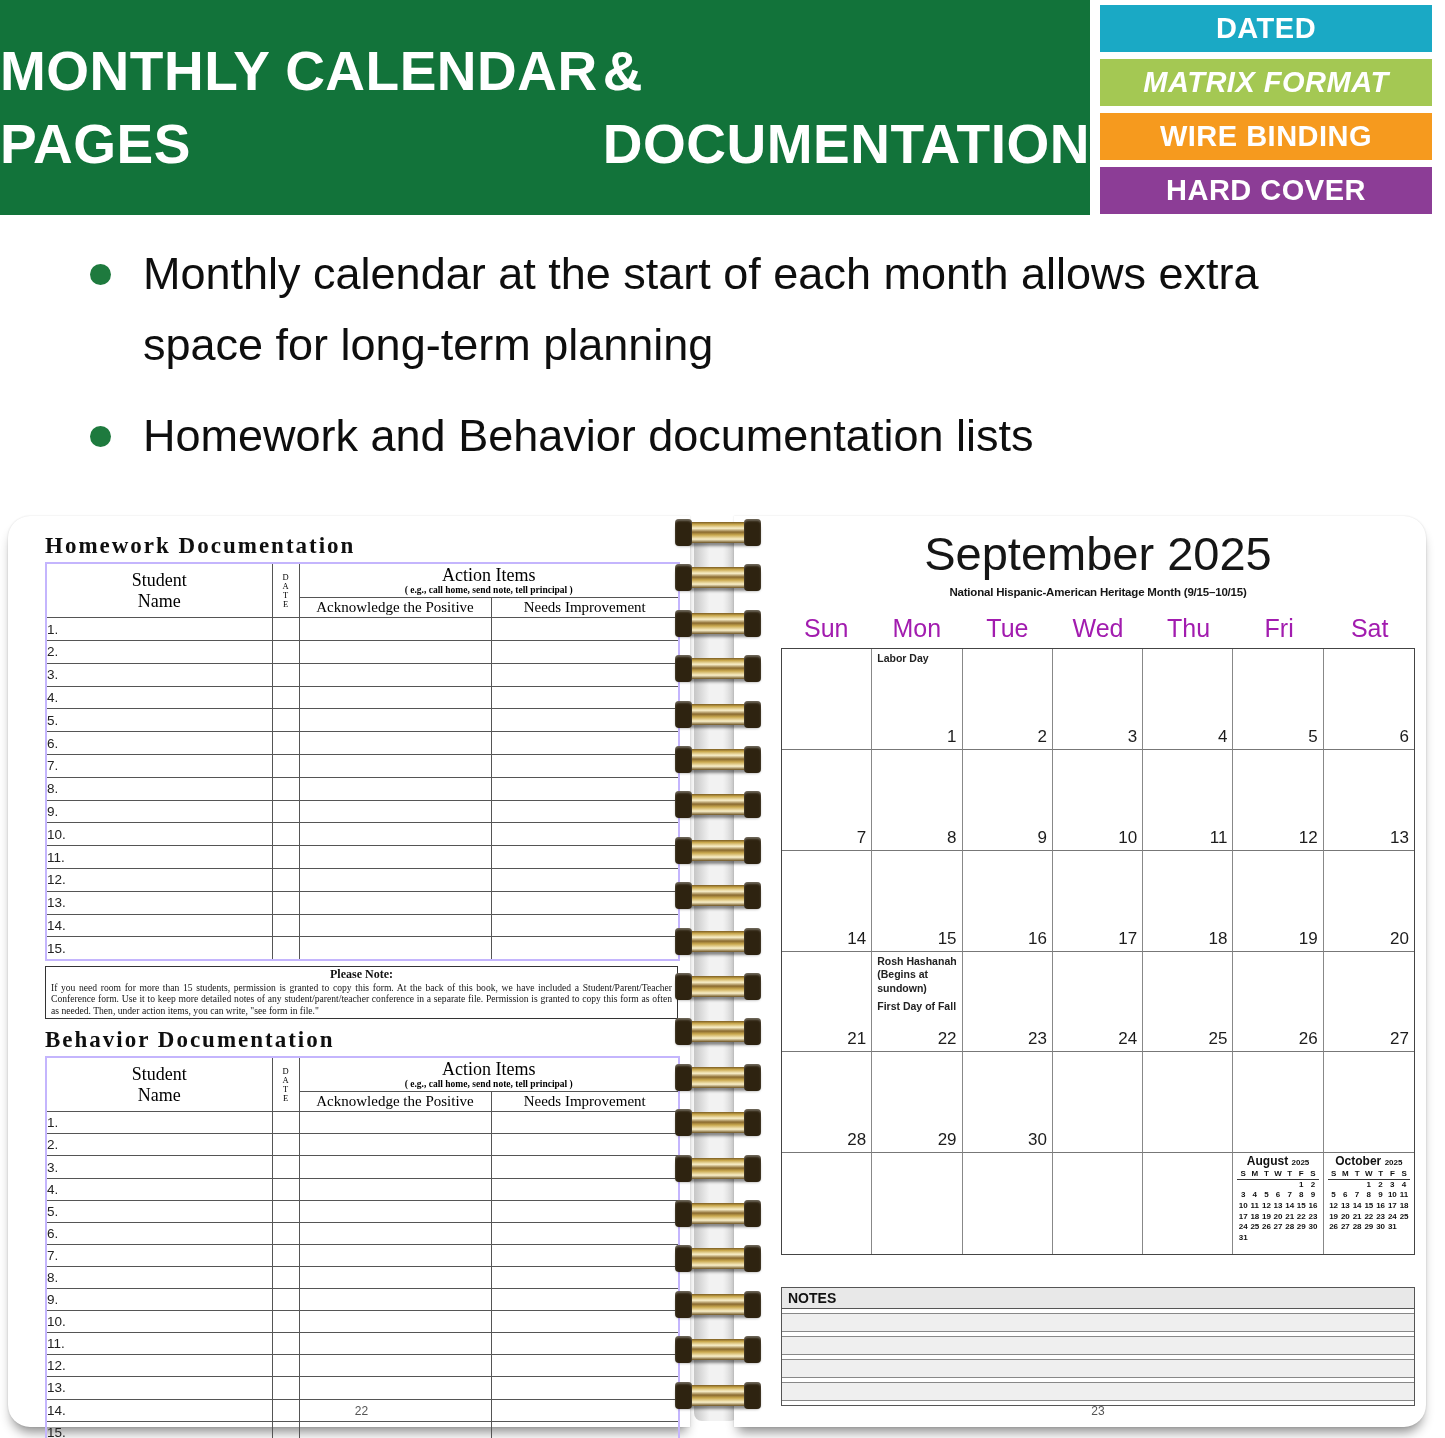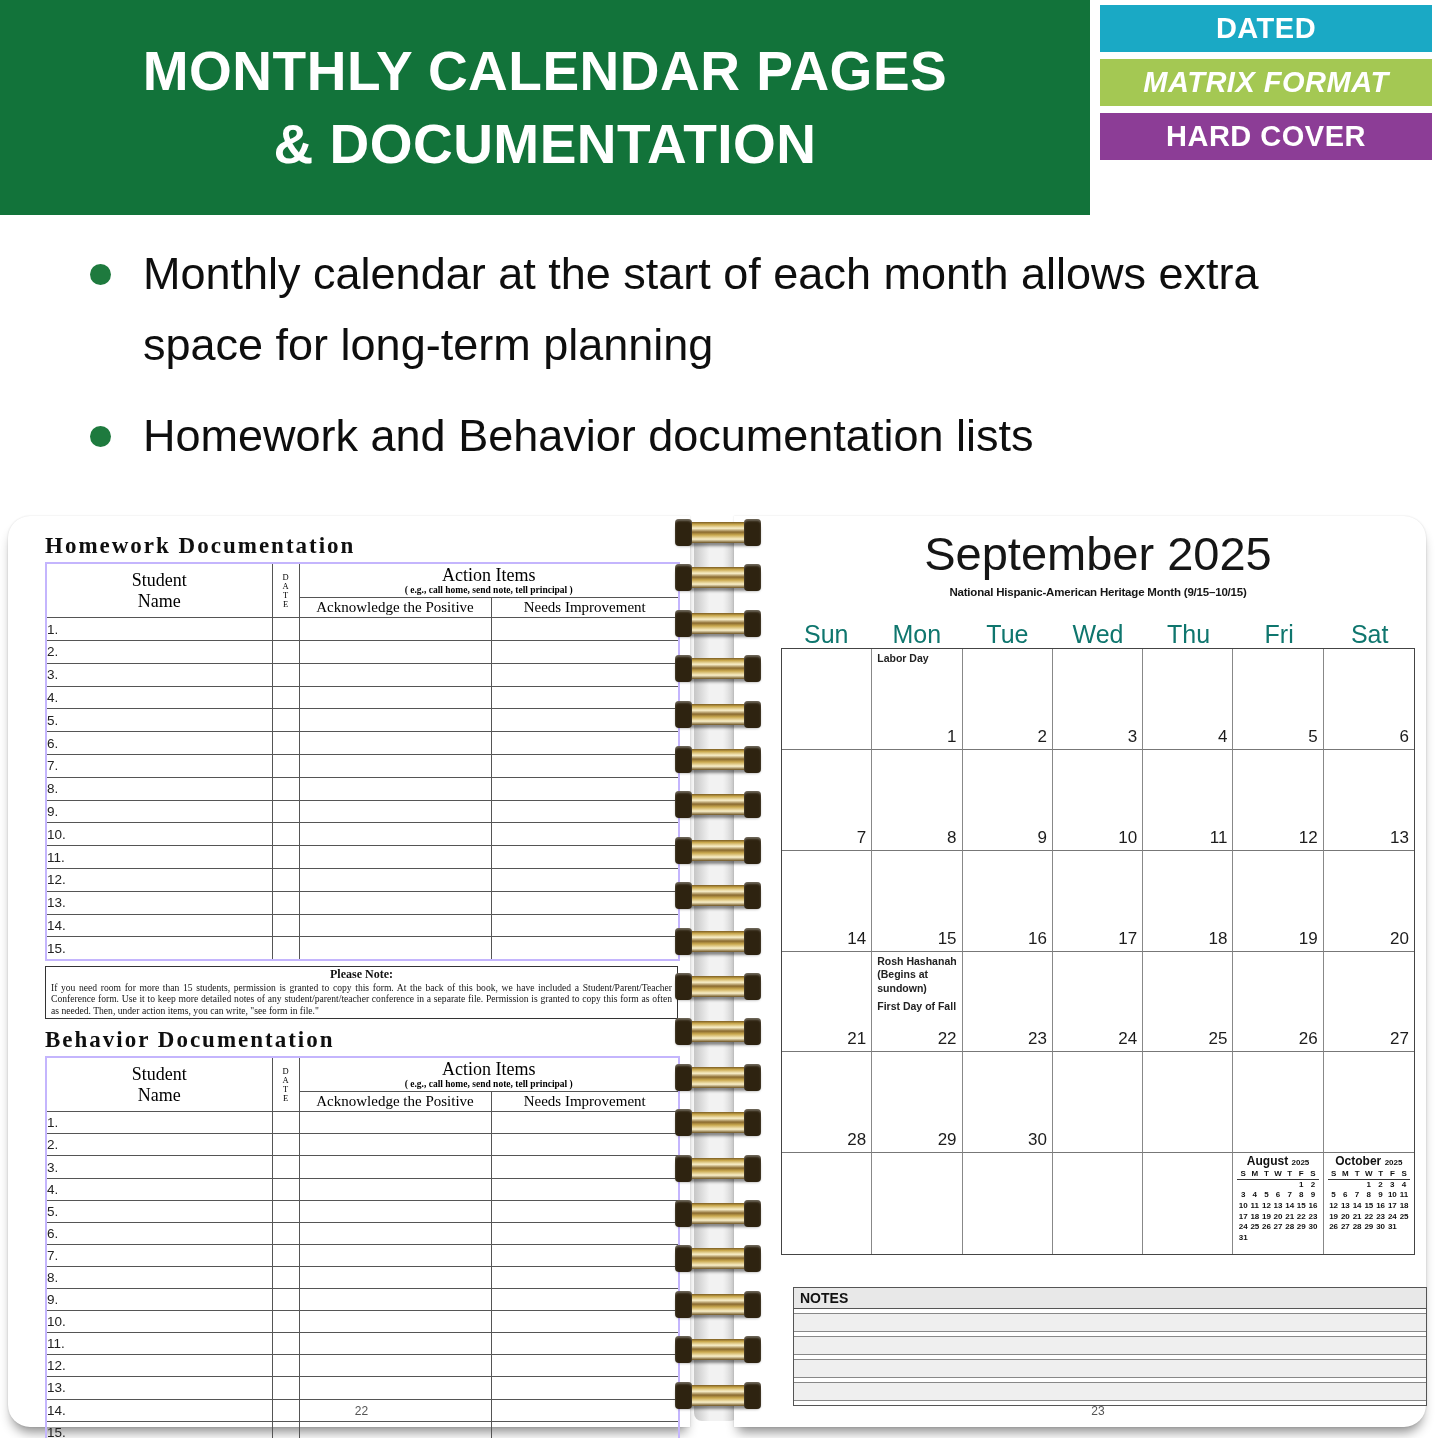--- a/index.html
+++ b/index.html
@@ -1,21 +1,21 @@
 <!DOCTYPE html>
 <html style="--bullet-green: #1e7a3e;"><head>
 <meta charset="utf-8">
 <style>
   html,body{margin:0;padding:0;background:#fff;}
   .canvas{position:relative;width:1445px;height:1438px;background:#fff;
           font-family:"Liberation Sans",sans-serif;overflow:hidden;}
 
   
   .banner{position:absolute;left:0;top:0;width:1090px;height:215px;
-          display:flex;flex-direction:column;justify-content:center;align-items:center;
+          display:flex;flex-direction:row;justify-content:center;align-items:center;
           color:#fff;font-weight:bold;font-size:55px;line-height:1.32;letter-spacing:0.5px;}
 
   
   .badges{position:absolute;left:1100px;top:5px;width:332px;}
   .badge{height:47px;margin-bottom:7px;display:flex;align-items:center;justify-content:center;
          color:#fff;font-weight:bold;font-size:29px;letter-spacing:0.5px;}
 
   
   .bullets{position:absolute;left:85px;top:238px;width:1185px;list-style:none;margin:0;padding:0;}
   .bullet-item{position:relative;padding-left:58px;font-size:45px;line-height:1.58;
@@ -68,42 +68,42 @@
 
   .pagenum{position:absolute;bottom:9px;font-size:12px;color:#555;text-align:center;}
   .pagenum-left{left:37px;width:633px;}
   .pagenum-right{left:47px;width:634px;}
 
   
   .month-title{position:absolute;left:47px;top:10px;width:634px;text-align:center;
                font-size:47px;color:#161616;}
   .month-subtitle{position:absolute;left:47px;top:70px;width:634px;text-align:center;
                font-size:11.5px;font-weight:bold;color:#161616;letter-spacing:-0.2px;}
-  .day-names{position:absolute;left:47px;top:104px;width:634px;display:grid;
-             grid-template-columns:repeat(7,1fr);text-align:center;font-size:25px;color:#0f766e;}
+  .day-names{position:absolute;left:47px;top:98px;width:634px;display:grid;
+             grid-template-columns:repeat(7,1fr);text-align:center;font-size:25px;color:#a21caf;}
   .cal-grid{position:absolute;left:47px;top:132px;width:634px;height:607px;display:grid;
             grid-template-columns:repeat(7,1fr);grid-template-rows:repeat(6,1fr);
             border:1.5px solid #444;box-sizing:border-box;}
   .cal-cell{position:relative;border-right:1px solid #888;border-bottom:1px solid #777;overflow:hidden;}
   .cal-cell:nth-child(7n){border-right:none;}
   .cal-cell:nth-child(n+36){border-bottom:none;}
   .cal-date{position:absolute;right:5px;bottom:2px;font-size:17px;color:#1c1c1c;}
   .cal-ev{margin:3px 3px 5px 5px;font-size:10.5px;font-weight:bold;color:#222;
           line-height:1.3;white-space:pre-line;}
 
   .mini-cal{padding-top:1px;}
   .mini-title{text-align:center;font-weight:bold;font-size:12px;line-height:1.2;color:#111;}
   .mini-year{font-size:8px;}
   .mini-head{display:grid;grid-template-columns:repeat(7,1fr);margin:0 4px;
              border-bottom:1.2px solid #333;font-size:8px;font-weight:bold;
              text-align:center;line-height:1.3;color:#111;}
   .mini-grid{display:grid;grid-template-columns:repeat(7,1fr);margin:0 4px;font-size:8px;
              font-weight:bold;text-align:center;line-height:1.32;color:#111;}
 
-  .notes{position:absolute;left:59px;top:771px;width:634px;border:1.5px solid #555;
+  .notes{position:absolute;left:47px;top:771px;width:634px;border:1.5px solid #555;
          box-sizing:border-box;}
   .notes-header{background:#e8e8e8;border-bottom:1.5px solid #555;font-size:14px;
                 font-weight:bold;padding:2px 6px;color:#111;}
   .notes-lines{padding-bottom:4px;}
   .note-line{height:17px;background:#efefef;border-top:1px solid #888;
              border-bottom:1px solid #888;margin-top:4px;}
 </style>
 </head>
 <body>
 
@@ -113,20 +113,23 @@
     <div>MONTHLY CALENDAR PAGES</div>
     <div>&amp; DOCUMENTATION</div>
   </div>
 
   <div class="badges" id="badges">
       <div class="badge" style="background: rgb(26, 169, 197);">
         <span class="badge-label">DATED</span>
       </div>
       <div class="badge" style="background: rgb(164, 200, 83); font-style: italic;">
         <span class="badge-label">MATRIX FORMAT</span>
+      </div>
+      <div class="badge" style="background: rgb(246, 154, 30);">
+        <span class="badge-label">WIRE BINDING</span>
       </div>
       <div class="badge" style="background: rgb(140, 61, 150);">
         <span class="badge-label">HARD COVER</span>
       </div>
     </div>
 
   <ul class="bullets" id="bullets">
       <li class="bullet-item">Monthly calendar at the start of each month allows extra space for long-term planning</li>
       <li class="bullet-item">Homework and Behavior documentation lists</li>
     </ul>

